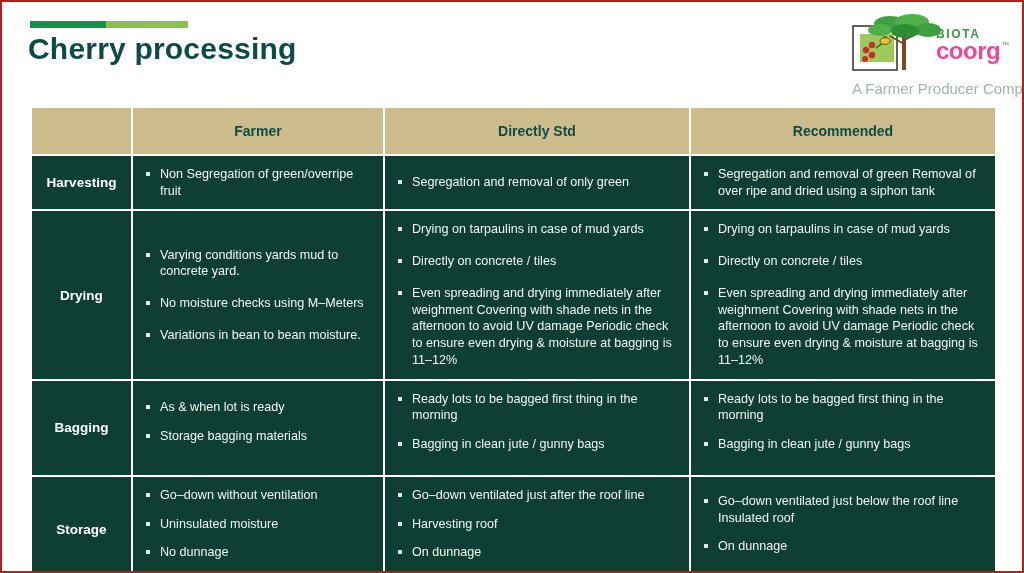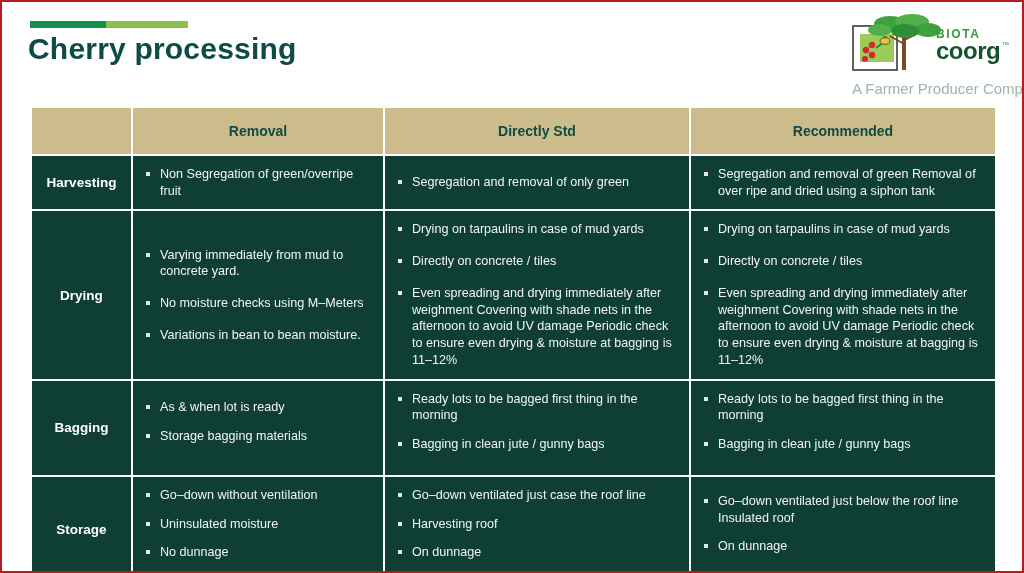--- a/index.html
+++ b/index.html
@@ -74,21 +74,21 @@
     font-size: 12px;
     font-weight: bold;
     letter-spacing: 1.6px;
     color: #3a9a3f;
     display: block;
   }
   .logo-coorg {
     font-size: 24px;
     font-weight: bold;
     letter-spacing: -0.5px;
-    color: #14532d;
+    color: #ec4899;
     display: block;
     margin-top: -1px;
   }
   .logo-tm {
     position: absolute;
     right: -3px;
     top: 13px;
     font-size: 7px;
     color: #666;
   }
@@ -215,21 +215,21 @@
   <table class="proc-table">
     <colgroup>
       <col class="c-stage">
         <col class="c-common">
         <col class="c-min">
         <col class="c-rec">
     </colgroup>
     <thead>
       <tr>
         <th class="stage-head"></th>
-        <th>Removal</th>
+        <th>Farmer</th>
         <th>Directly Std</th>
         <th>Recommended</th>
       </tr>
     </thead>
     <tbody>
       <tr>
         <td class="stage-cell">Harvesting</td>
         <td>
           <ul class="bullets">
             <li>Non Segregation of green/overripe fruit</li>
@@ -244,21 +244,21 @@
           <ul class="bullets">
             <li>Segregation and removal of green Removal of over ripe and dried using a siphon tank</li>
           </ul>
         </td>
       </tr>
 
       <tr>
         <td class="stage-cell">Drying</td>
         <td>
           <ul class="bullets">
-            <li>Varying immediately from mud to concrete yard.</li>
+            <li>Varying conditions yards mud to concrete yard.</li>
             <li>No moisture checks using M–Meters</li>
             <li>Variations in bean to bean moisture.</li>
           </ul>
         </td>
         <td>
           <ul class="bullets">
             <li>Drying on tarpaulins in case of mud yards</li>
             <li>Directly on concrete / tiles</li>
             <li>Even spreading and drying immediately after weighment Covering with shade nets in the afternoon to avoid UV damage Periodic check to ensure even drying &amp; moisture at bagging is 11–12%</li>
           </ul>
@@ -298,21 +298,21 @@
         <td class="stage-cell">Storage</td>
         <td>
           <ul class="bullets tight">
             <li>Go–down without ventilation</li>
             <li>Uninsulated moisture</li>
             <li>No dunnage</li>
           </ul>
         </td>
         <td>
           <ul class="bullets tight">
-            <li>Go–down ventilated just case the roof line</li>
+            <li>Go–down ventilated just after the roof line</li>
             <li>Harvesting roof</li>
             <li>On dunnage</li>
           </ul>
         </td>
         <td>
           <ul class="bullets tight">
             <li>Go–down ventilated just below the roof line Insulated roof</li>
             <li>On dunnage</li>
           </ul>
         </td>

